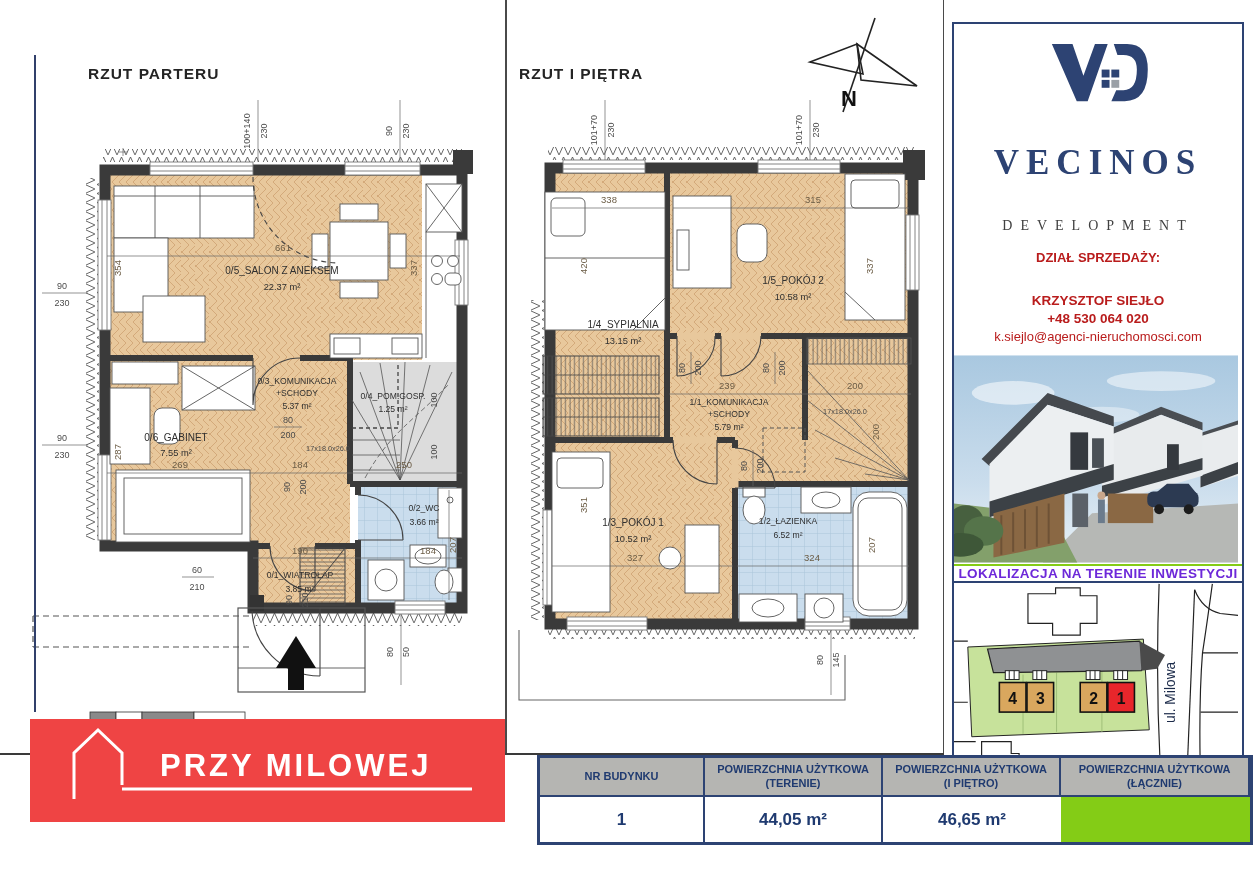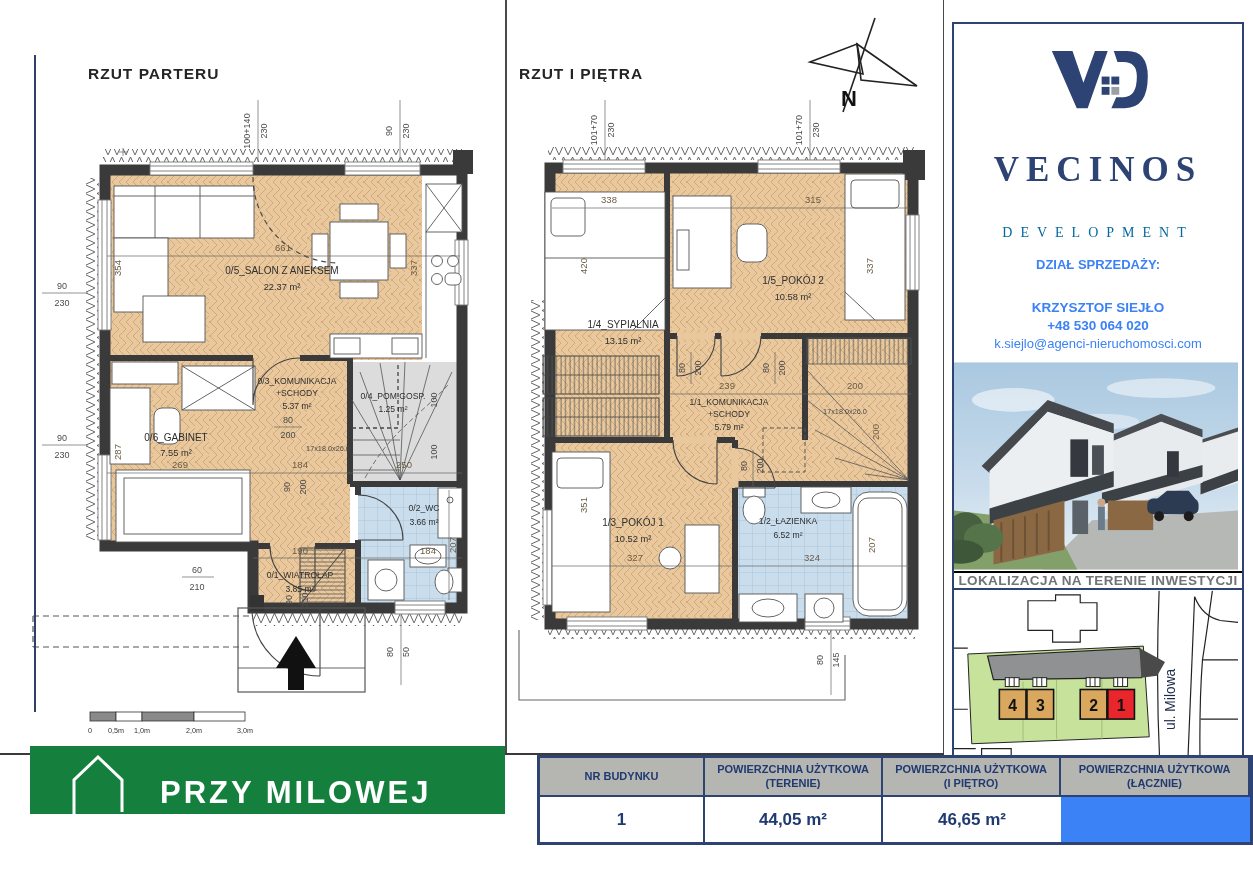--- a/index.html
+++ b/index.html
@@ -18,39 +18,39 @@
   .steps{font-size:7.3px;fill:#4b4b4b;}
   .room{font-size:10px;fill:#2f2f2f;}
   .rooms{font-size:8.6px;fill:#2f2f2f;}
   .area{font-size:9.3px;fill:#2f2f2f;}
   .scl{font-size:7.2px;fill:#333;}
   .north{font-size:22px;fill:#111;font-weight:600;}
   
   .sidebar{position:absolute;left:944px;top:0;width:309px;height:757px;background:#fff;}
   .sidebox{position:absolute;left:8px;top:22px;width:288px;height:733px;
            border:2px solid #2d4373;display:flex;flex-direction:column;}
-  .logoarea{height:196px;display:flex;flex-direction:column;align-items:center;padding-top:21px;gap:33px;}
+  .logoarea{height:196px;display:flex;flex-direction:column;align-items:center;padding-top:14px;gap:33px;}
   .brand{font-family:"Liberation Serif",serif;color:#2d4373;font-size:35px;font-weight:700;
          letter-spacing:7px;line-height:1;margin-top:6px;}
-  .brandsub{font-family:"Liberation Serif",serif;color:#0369a1;font-size:14px;
+  .brandsub{font-family:"Liberation Serif",serif;color:#404040;font-size:14px;
             letter-spacing:8px;margin-top:5px;}
-  .contact{text-align:center;color:#3b82f6;}
+  .contact{text-align:center;color:#b91c1c;}
   .sales{font-size:13px;font-weight:700;margin-top:16px;}
   .cname{font-size:13.5px;font-weight:700;margin-top:28px;}
   .cphone{font-size:13.5px;font-weight:700;margin-top:3px;}
   .cemail{font-size:13px;margin-top:3px;}
   .photo{margin-top:10px;height:210px;}
-  .locbar{height:34px;border-top:2px solid #000000;border-bottom:2px solid #2d4373;
-          display:flex;align-items:center;justify-content:center;color:#737373;
+  .locbar{height:34px;border-top:2px solid #84cc16;border-bottom:2px solid #2d4373;
+          display:flex;align-items:center;justify-content:center;color:#6d28d9;
           font-size:13.5px;font-weight:600;letter-spacing:0.4px;}
   .maparea{flex:1;}
   
-  .banner{position:absolute;left:30px;top:746px;width:475px;height:68px;background:#15803d;}
+  .banner{position:absolute;left:30px;top:719px;width:475px;height:103px;background:#ef4444;}
   .tablewrap{position:absolute;left:537px;top:755px;width:716px;height:90px;
-             border:3px solid #2d4373;box-sizing:border-box;background:#3b82f6;
+             border:3px solid #2d4373;box-sizing:border-box;background:#84cc16;
              display:grid;grid-template-columns:165px 178px 178px 1fr;grid-template-rows:39px 1fr;}
   .th{background:#b5b5b2;border-right:2px solid #2d4373;border-bottom:2px solid #2d4373;
       color:#1f3a70;font-size:11px;font-weight:600;display:flex;flex-direction:column;
       align-items:center;justify-content:center;text-align:center;line-height:1.25;}
   .th:last-child,.td:last-child{border-right:none;}
   .td{background:#fff;border-right:2px solid #2d4373;color:#1f3a70;font-size:17px;
       font-weight:700;display:flex;align-items:center;justify-content:center;}
 </style>
 </head>
 <body>

